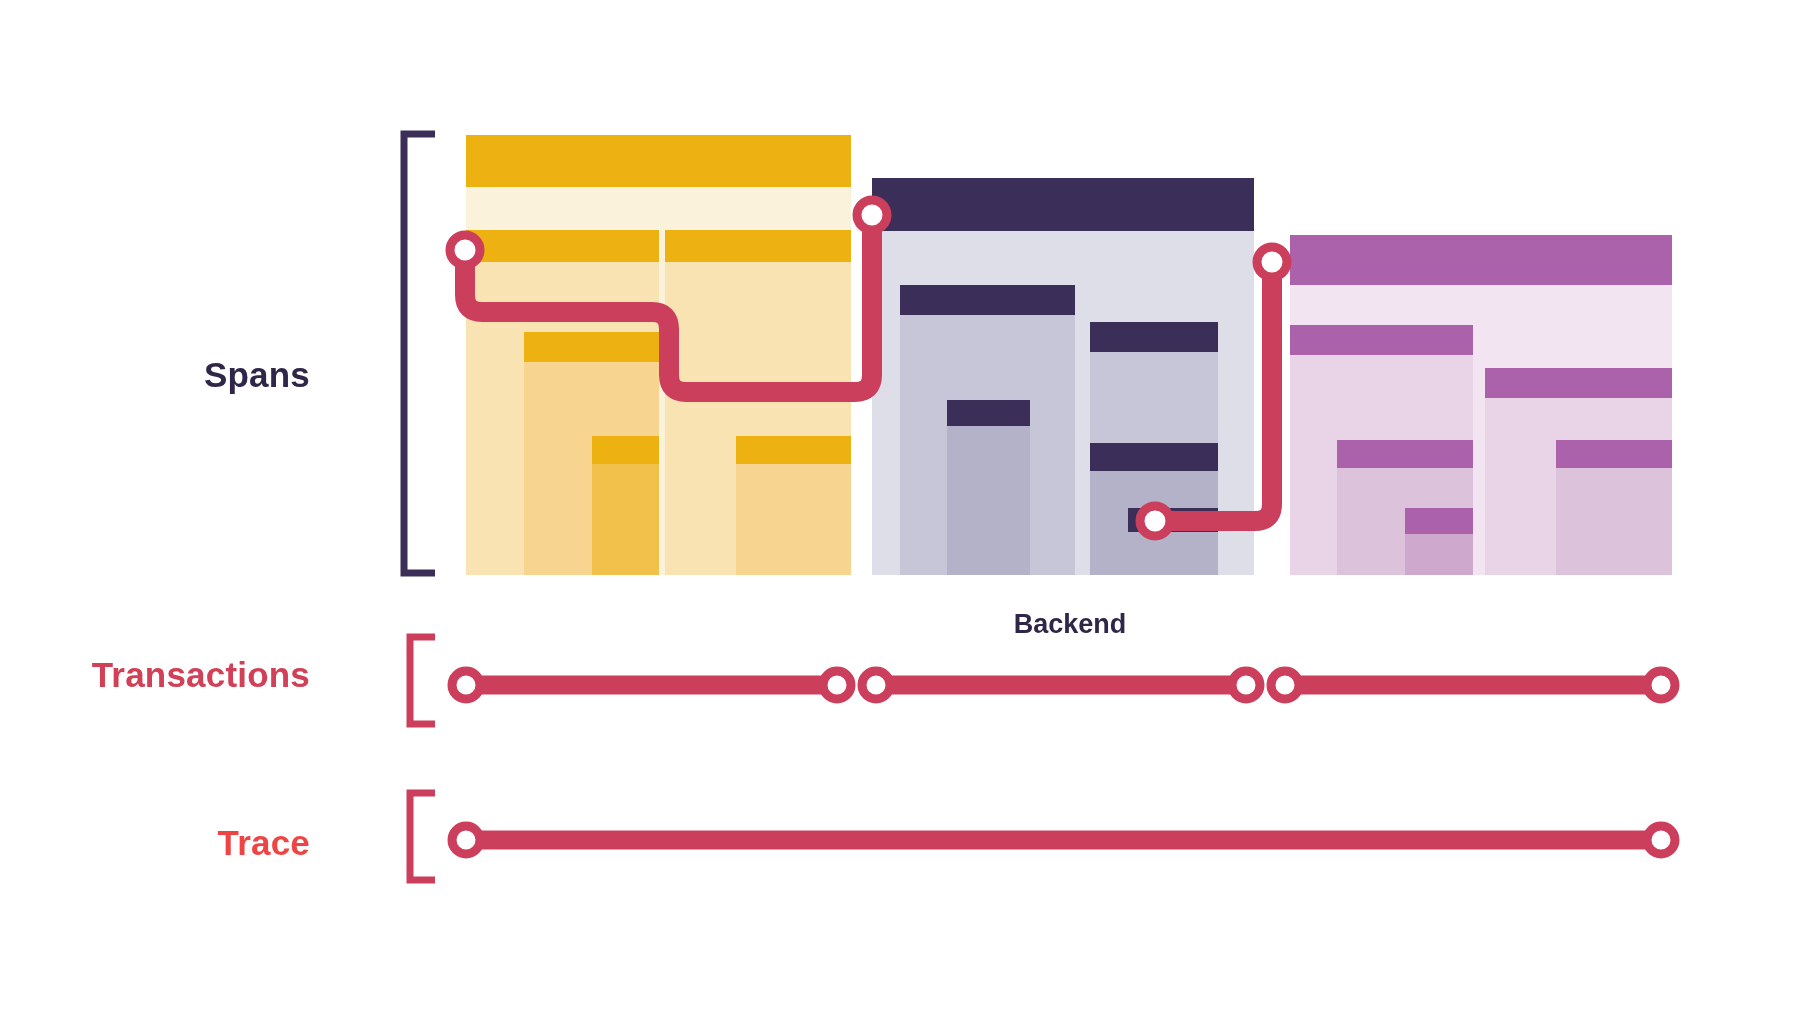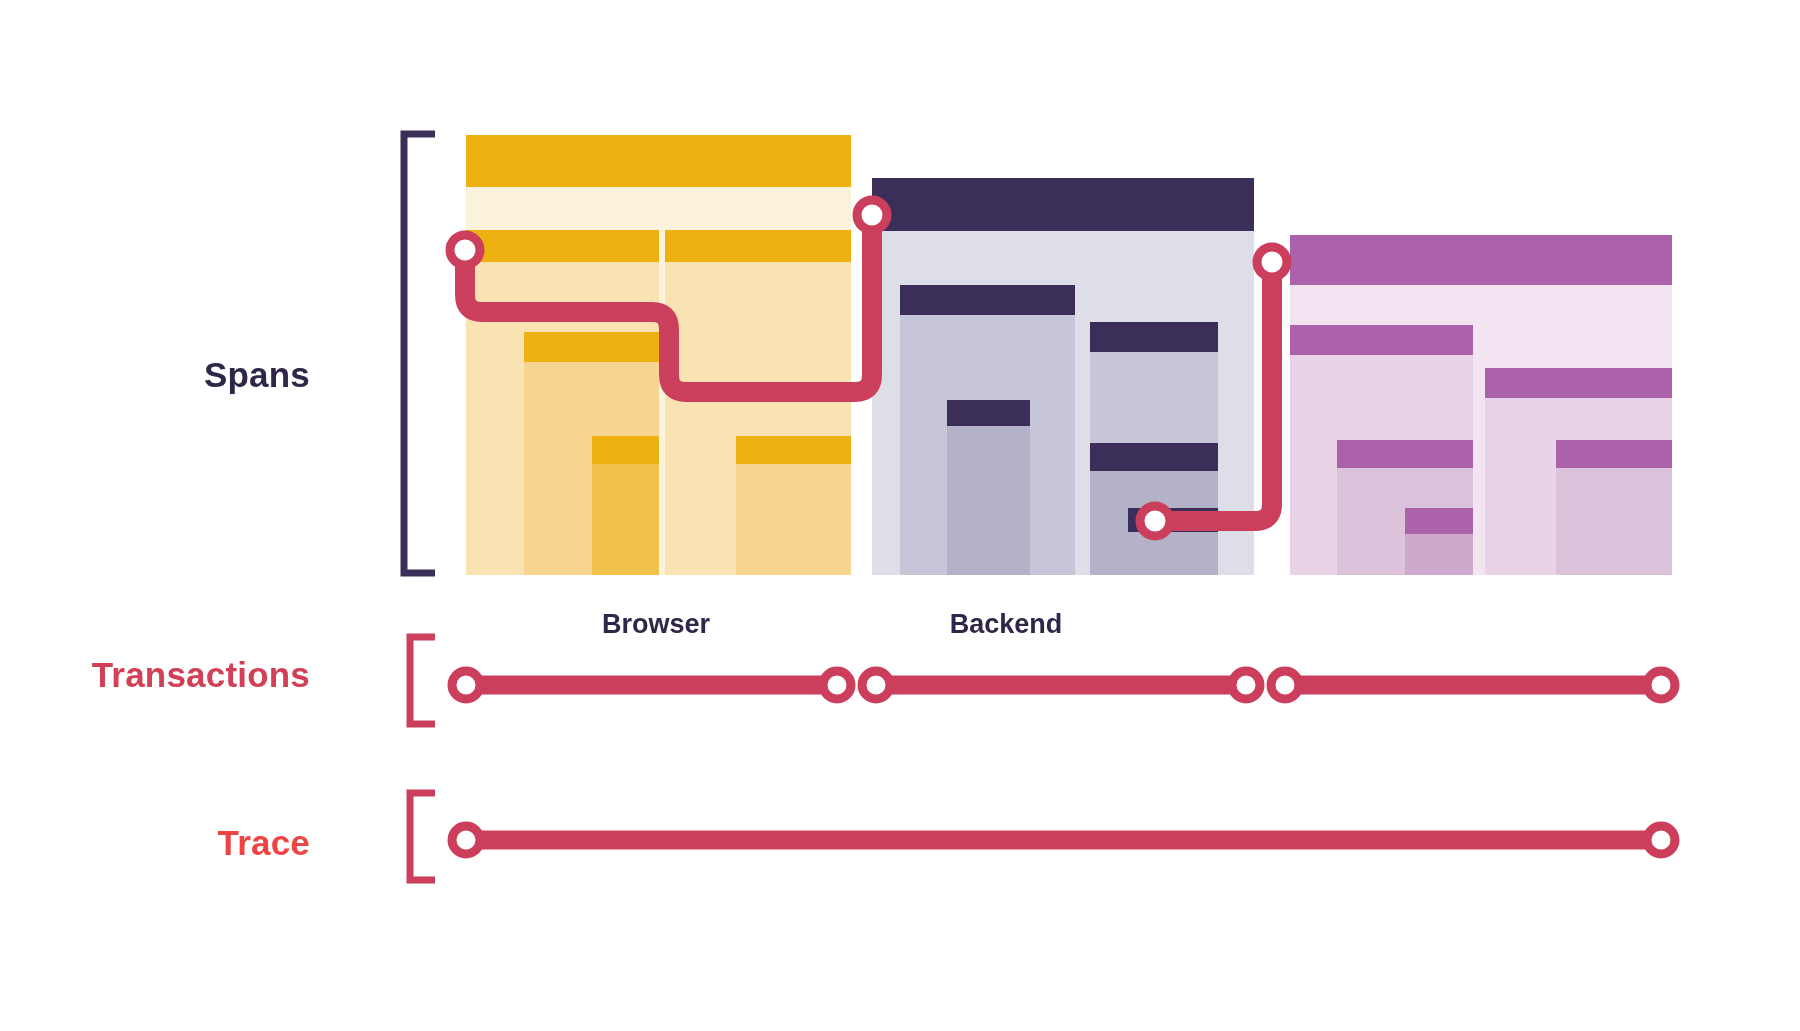--- a/index.html
+++ b/index.html
@@ -46,21 +46,21 @@
   
   .service-caption {
     position: absolute;
     font-size: 27px;
     font-weight: bold;
     color: #302648;
     text-align: center;
     white-space: nowrap;
   }
   #caption-browser  { left: 466px;  top: 609px; width: 380px; }
-  #caption-backend  { left: 816px;  top: 609px; width: 380px; }
+  #caption-backend  { left: 880px;  top: 609px; width: 380px; }
   #caption-database { left: 1215px; top: 609px; width: 380px; }
 
   
   .span-header {
     position: absolute;
     display: flex;
     align-items: center;
     justify-content: center;
     font-size: 25px;
     font-weight: bold;
@@ -82,21 +82,20 @@
 </style>
 </head>
 <body>
 
 <div id="stage">
 
   <div class="row-label" id="label-spans">Spans</div>
   <div class="row-label" id="label-transactions">Transactions</div>
   <div class="row-label" id="label-trace">Trace</div>
 
-  <div class="service-caption" id="caption-browser">Browser</div>
   <div class="service-caption" id="caption-backend">Backend</div>
 
   <div class="span-header" id="header-page-load">Page Load</div>
   <div class="span-header" id="header-json-request">JSON Request</div>
   <div class="span-header" id="header-query-request">Query Request</div>
 
   <svg id="diagram" viewBox="0 0 1800 1031" xmlns="http://www.w3.org/2000/svg">
 
     <g>
       <path d="M 435 134 L 404 134 L 404 573 L 435 573" fill="none" stroke="#3b2e58" stroke-width="7" stroke-linecap="butt" stroke-linejoin="miter"></path>

